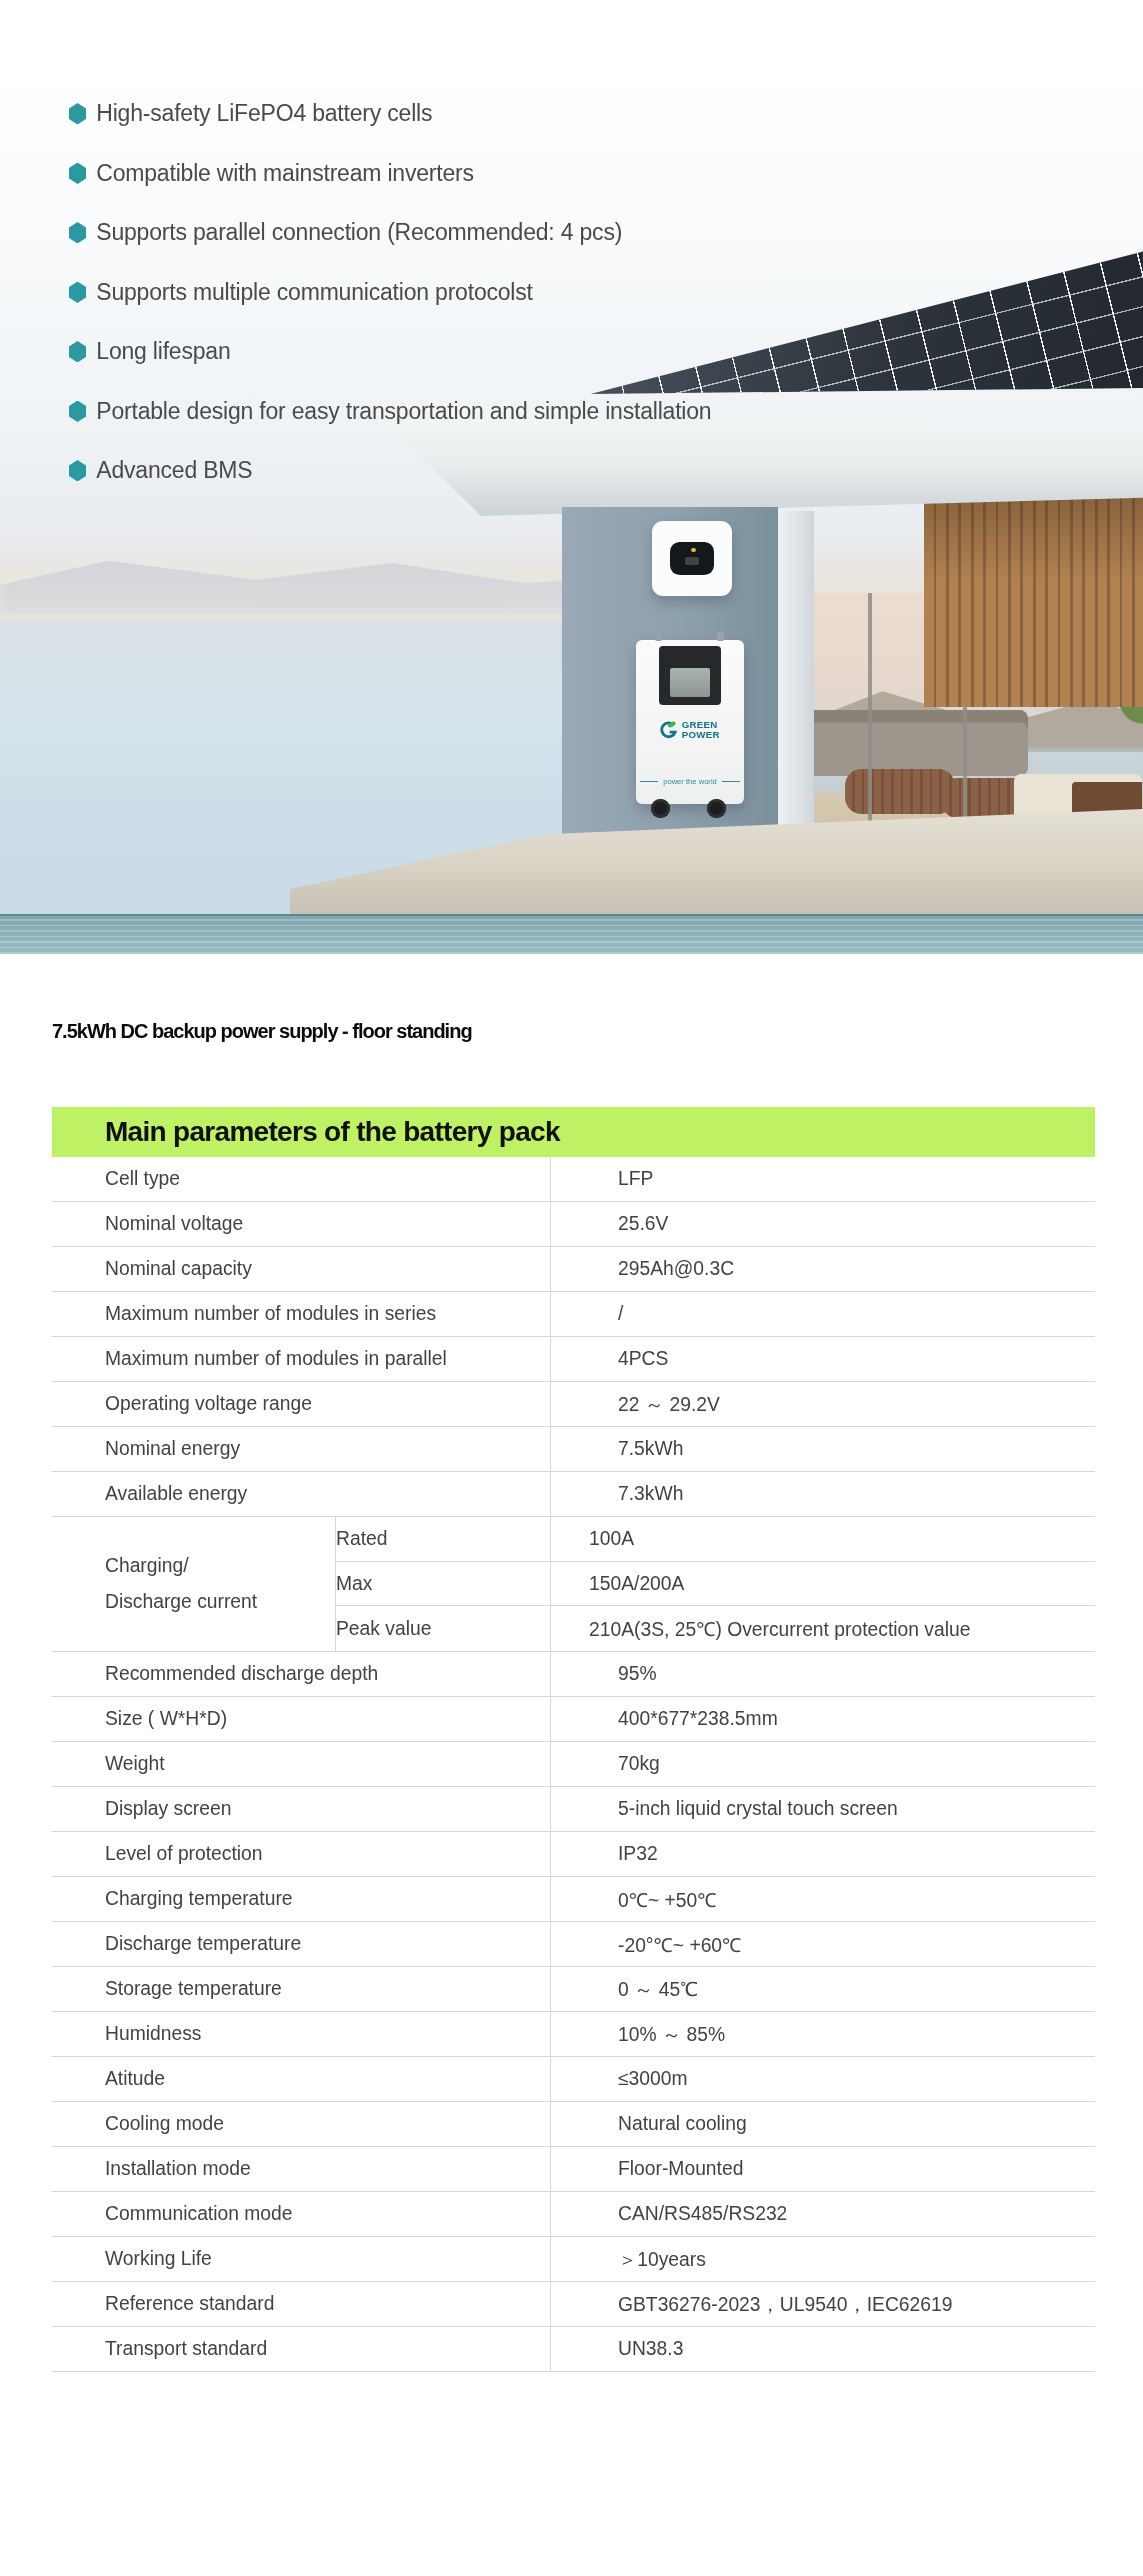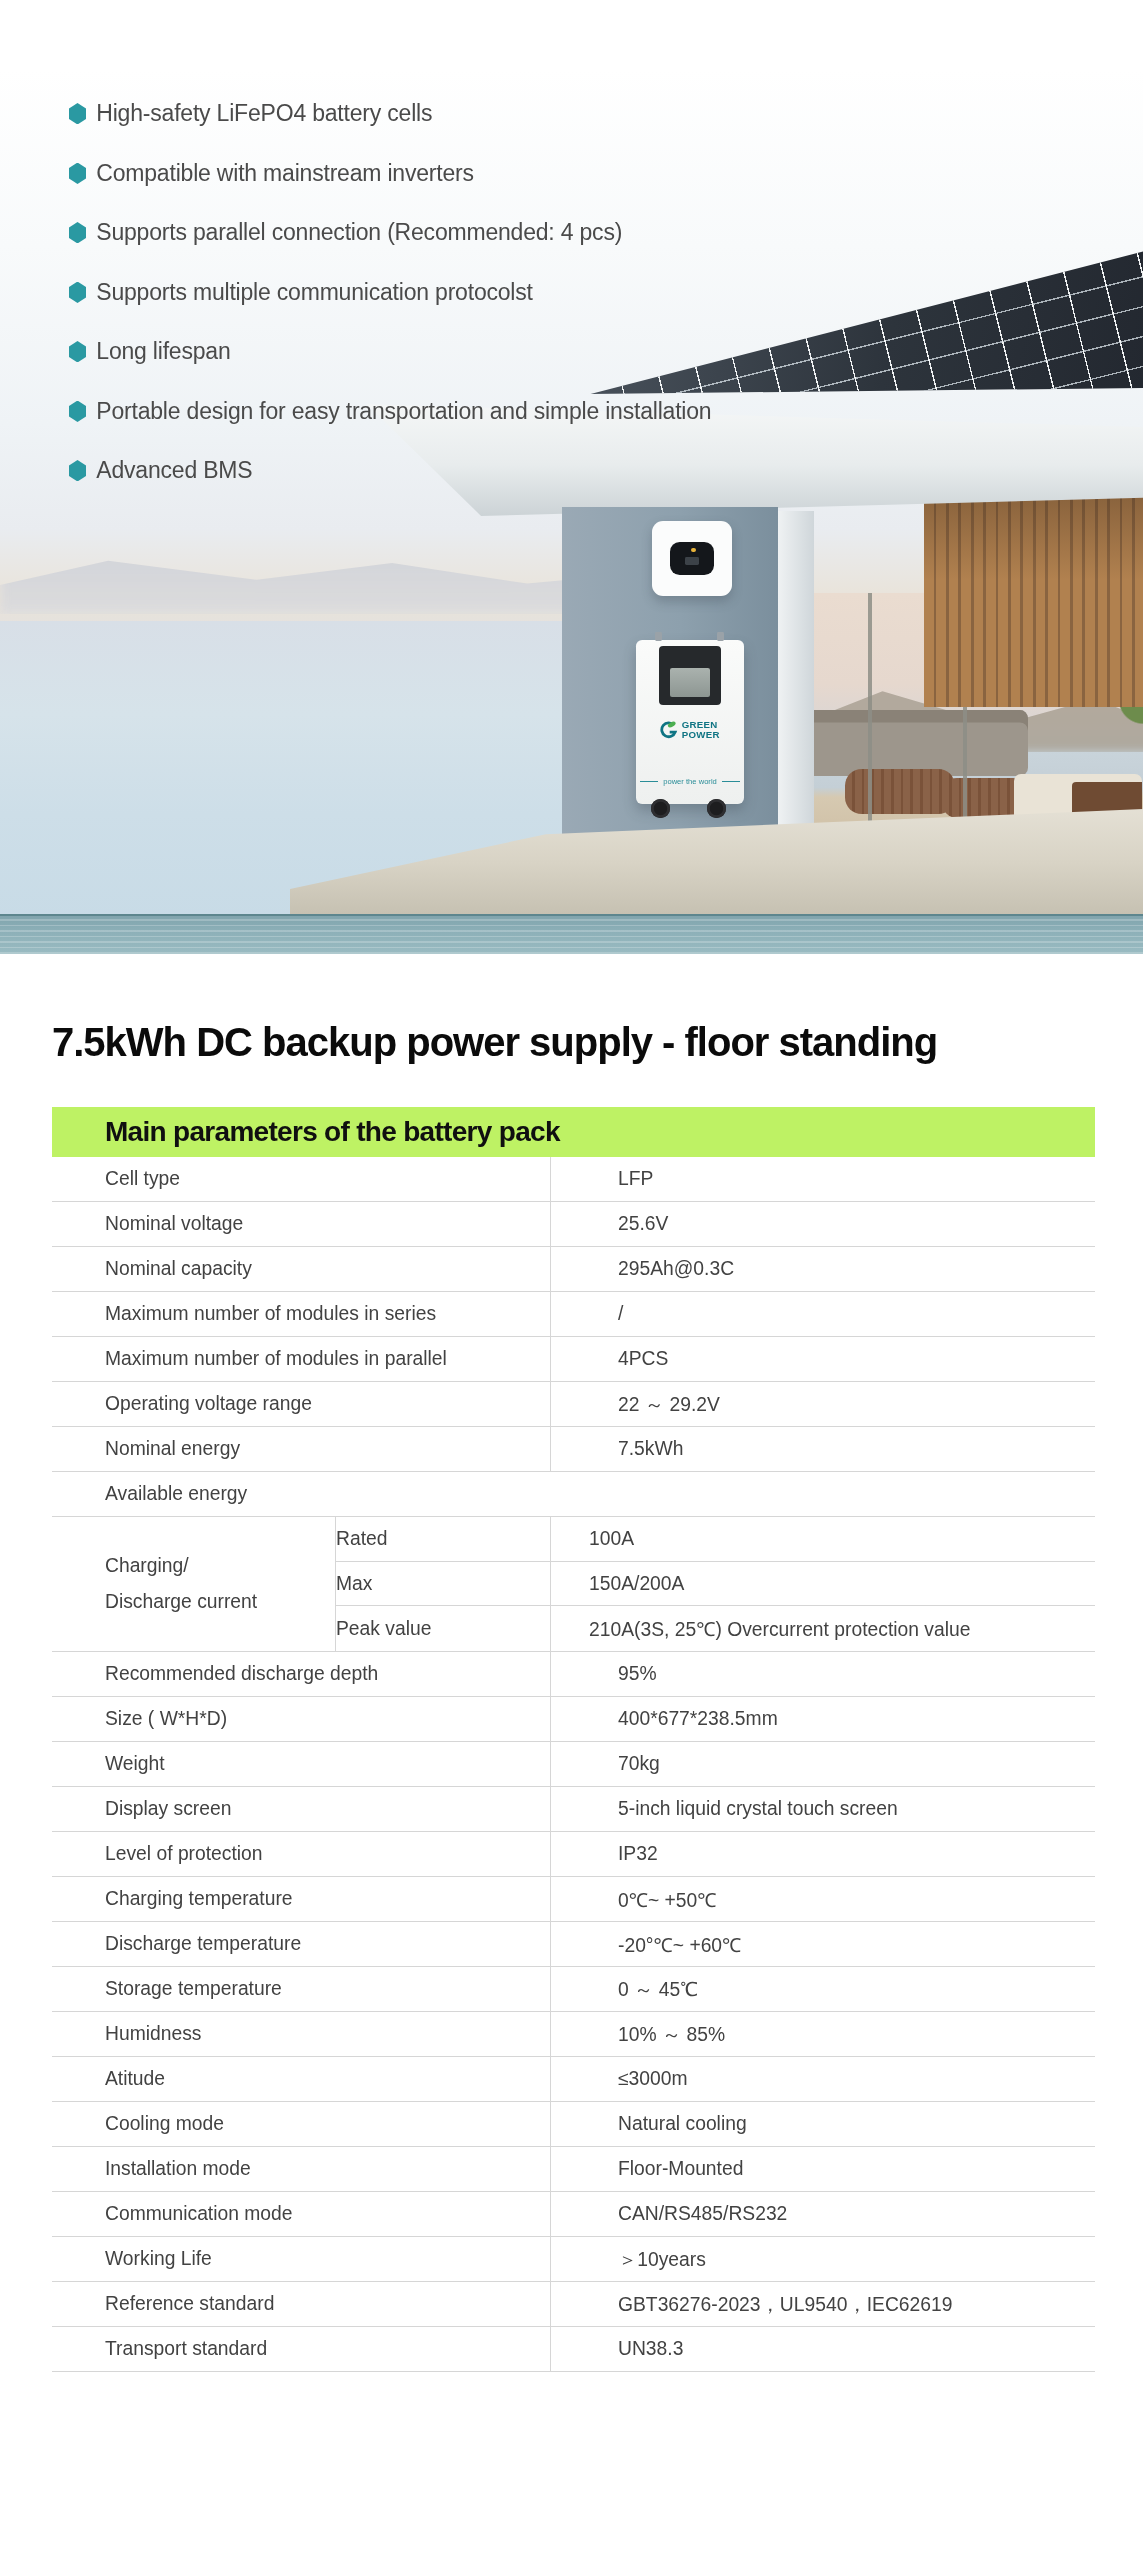--- a/index.html
+++ b/index.html
@@ -87,21 +87,21 @@
        box-shadow:inset 0 0 0 2.8px #2e2e31;}
 
   
   .features{position:absolute;left:69px;top:33px;list-style:none;margin:0;padding:0;text-align:center;}
   .features li{display:flex;align-items:center;height:23.5px;margin-bottom:36px;
        font-size:23px;color:#4a4a4a;letter-spacing:-0.2px;}
   .hex{flex:0 0 auto;width:17px;height:21.4px;margin-right:10.3px;background:#2a99a2;
        clip-path:polygon(50% 0,100% 26%,100% 74%,50% 100%,0 74%,0 26%);}
 
   
-  .headline{position:absolute;left:52px;top:1020px;margin:0;font-size:40px;font-weight:bold;
+  .headline{position:absolute;left:52px;top:1020px;margin:0;font-size:20px;font-weight:bold;
        color:#0b0b0b;letter-spacing:-1px;}
 
   
   .spec{position:absolute;left:52px;top:1107px;width:1043px;font-size:19.3px;color:#424242;}
   .sec-header{height:50px;background:#bef264;display:flex;align-items:center;padding-left:53px;
        box-sizing:border-box;font-size:28px;font-weight:bold;color:#101010;letter-spacing:-0.7px;}
   .row{display:flex;height:45px;border-bottom:0.7px solid #d6d6d6;box-sizing:border-box;}
   .row .label{width:498px;flex:0 0 auto;box-sizing:border-box;padding-left:53px;
        display:flex;align-items:center;}
   .row .value{flex:1;border-left:0.7px solid #d6d6d6;box-sizing:border-box;padding-left:67px;
@@ -241,20 +241,21 @@
     <div class="row">
       <div class="label">Operating voltage range</div>
       <div class="value">22 ～ 29.2V</div>
     </div>
     <div class="row">
       <div class="label">Nominal energy</div>
       <div class="value">7.5kWh</div>
     </div>
     <div class="row">
       <div class="label">Available energy</div>
+      <div class="value">7.3kWh</div>
     </div>
 
     <div class="merged">
       <div class="mlabel">
         <span>Charging/</span>
         <span>Discharge current</span>
       </div>
       <div class="subwrap">
         <div class="subrow">
           <div class="sublabel">Rated</div>

